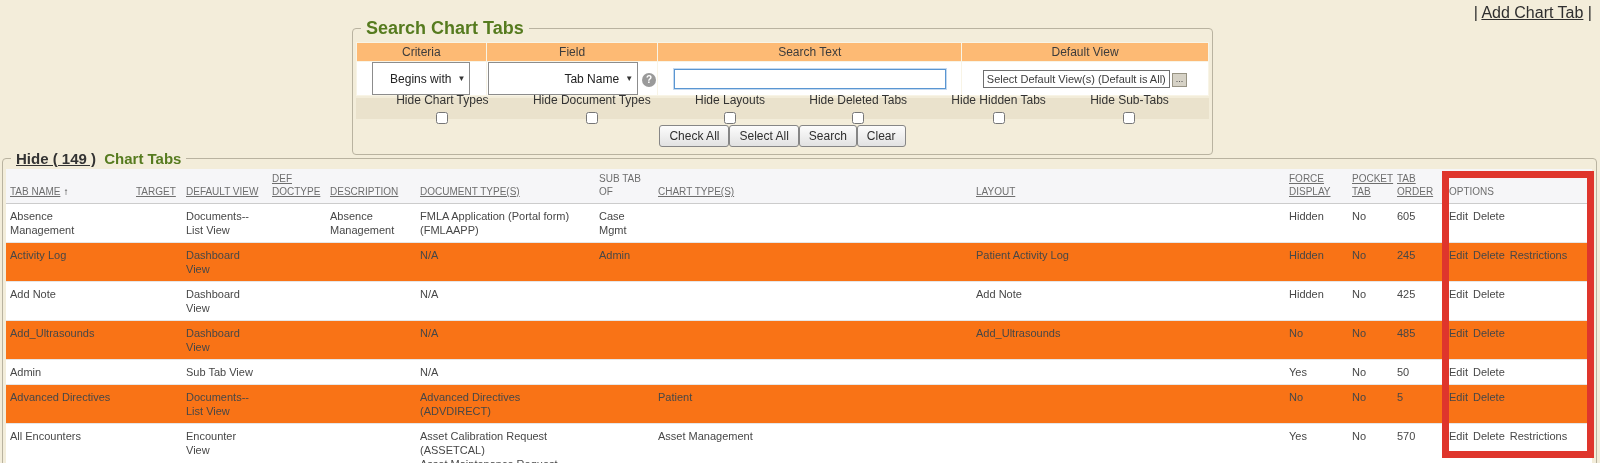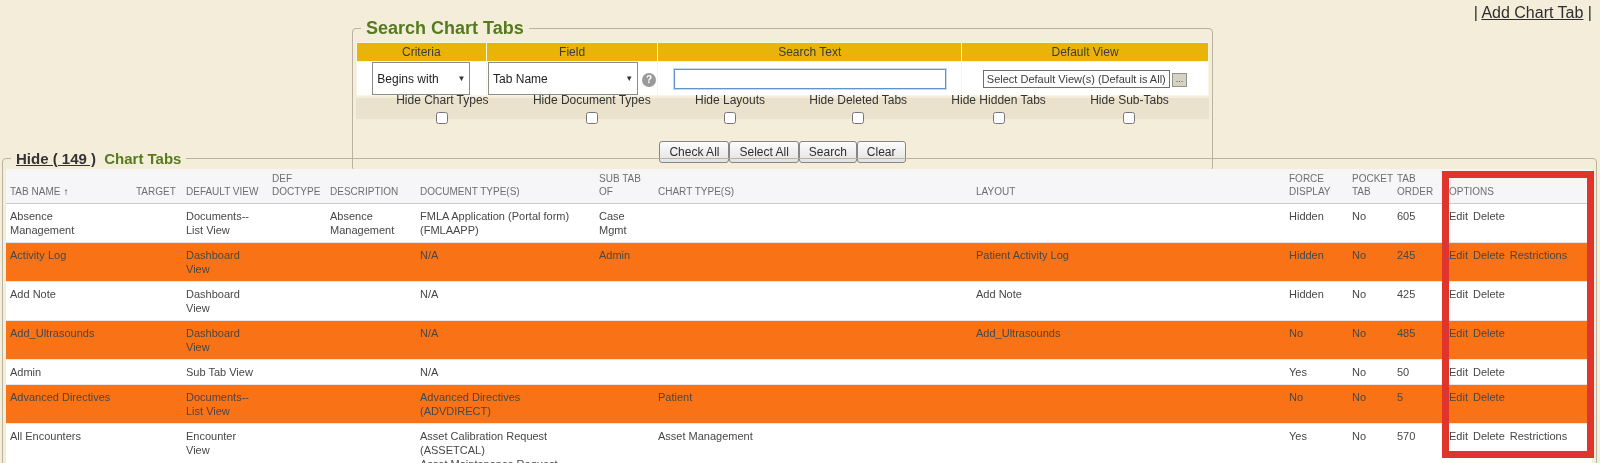--- a/index.html
+++ b/index.html
@@ -29,30 +29,30 @@
   .green-title { color: #567b1f; font-weight: bold; }
 
   
   #search-fieldset {
     position: absolute; left: 352px; top: 18px; width: 861px;
     padding: 3px 3px 0 3px;
   }
   #search-fieldset legend { font-size: 18px; }
   table.search-grid { border-collapse: collapse; width: 100%; }
   table.search-grid th {
-    background: #eab308; border: 1px solid #f8f4e6;
+    background: #fdba74; border: 1px solid #f8f4e6;
     font-weight: normal; font-size: 12px; color: #3c3c3c;
     height: 19px; text-align: center;
   }
   table.search-grid td {
     background: #ffffff; border: 1px solid #f8f4e6;
     height: 33px; text-align: center; vertical-align: middle;
   }
   .select {
-    display: inline-flex; align-items: center; justify-content: space-between;
+    display: inline-flex; align-items: center; justify-content: flex-end;
     background: #fff; border: 1px solid #8c8c8c; height: 33px;
     padding: 12px 4px; font-size: 12px; color: #222; cursor: pointer;
   }
   .select .arrow { font-size: 8px; color: #333; margin-left: 6px; }
   .help-icon {
     display: inline-block; width: 14px; height: 14px; line-height: 14px;
     border-radius: 50%; background: #9a9a9a; color: #fff; font-size: 10px;
     font-weight: bold; text-align: center; vertical-align: middle; margin-left: 4px;
     cursor: pointer;
   }
@@ -70,21 +70,21 @@
     line-height: 4px; vertical-align: middle; cursor: pointer;
   }
   .checkbox-row {
     background: #eae2cc; height: 21px; margin-top: 2px;
     display: flex; align-items: center; justify-content: space-around;
     padding: 0 18px; font-size: 12px; color: #333;
   }
   .cb-item { display: inline-flex; align-items: center; gap: 5px; cursor: pointer; flex-direction: column; }
   .cb-item input { width: 12px; height: 12px; }
   .button-row {
-    display: flex; justify-content: center; padding: 22px 0 7px 0;
+    display: flex; justify-content: center; padding: 6px 0 7px 0;
   }
   .btn {
     font-family: inherit; font-size: 12px; color: #2f2f2f;
     background: linear-gradient(#fcfcfc, #e2e2e2);
     border: 1px solid #868686; border-radius: 3px;
     padding: 2px 9px 3px 9px; cursor: pointer; height: 22px;
   }
 
   
   #chart-fieldset {
@@ -98,21 +98,21 @@
   }
   table.chart-table {
     table-layout: fixed; border-collapse: collapse; width: 1586px;
     background: #fff; margin-top: 2px;
   }
   table.chart-table th {
     background: #f6f6f8; color: #6e6e6e; font-size: 10px; font-weight: normal;
     text-align: left; vertical-align: bottom; padding: 3px 4px 5px 4px;
     border-bottom: 1px solid #cccccc; height: 33px; line-height: 13px;
   }
-  th .hlabel.sortable { cursor: pointer; }
+  th .hlabel.sortable { text-decoration: underline; cursor: pointer; }
   th .sort-arrow { font-weight: bold; color: #222; margin-left: 3px; text-decoration: none; display:inline-block; }
   table.chart-table td {
     font-size: 11px; color: #474747; vertical-align: top;
     padding: 5px 4px; line-height: 14px; white-space: pre-line;
     border-top: 1px solid #e6e6e6; overflow: hidden;
   }
   tr.row-alt td { background: #f97316; }
   td.col-document_types { color: #8c8c8c; }
   td.col-options .opt-link { margin-right: 5px; cursor: pointer; color: #474747; }
 

